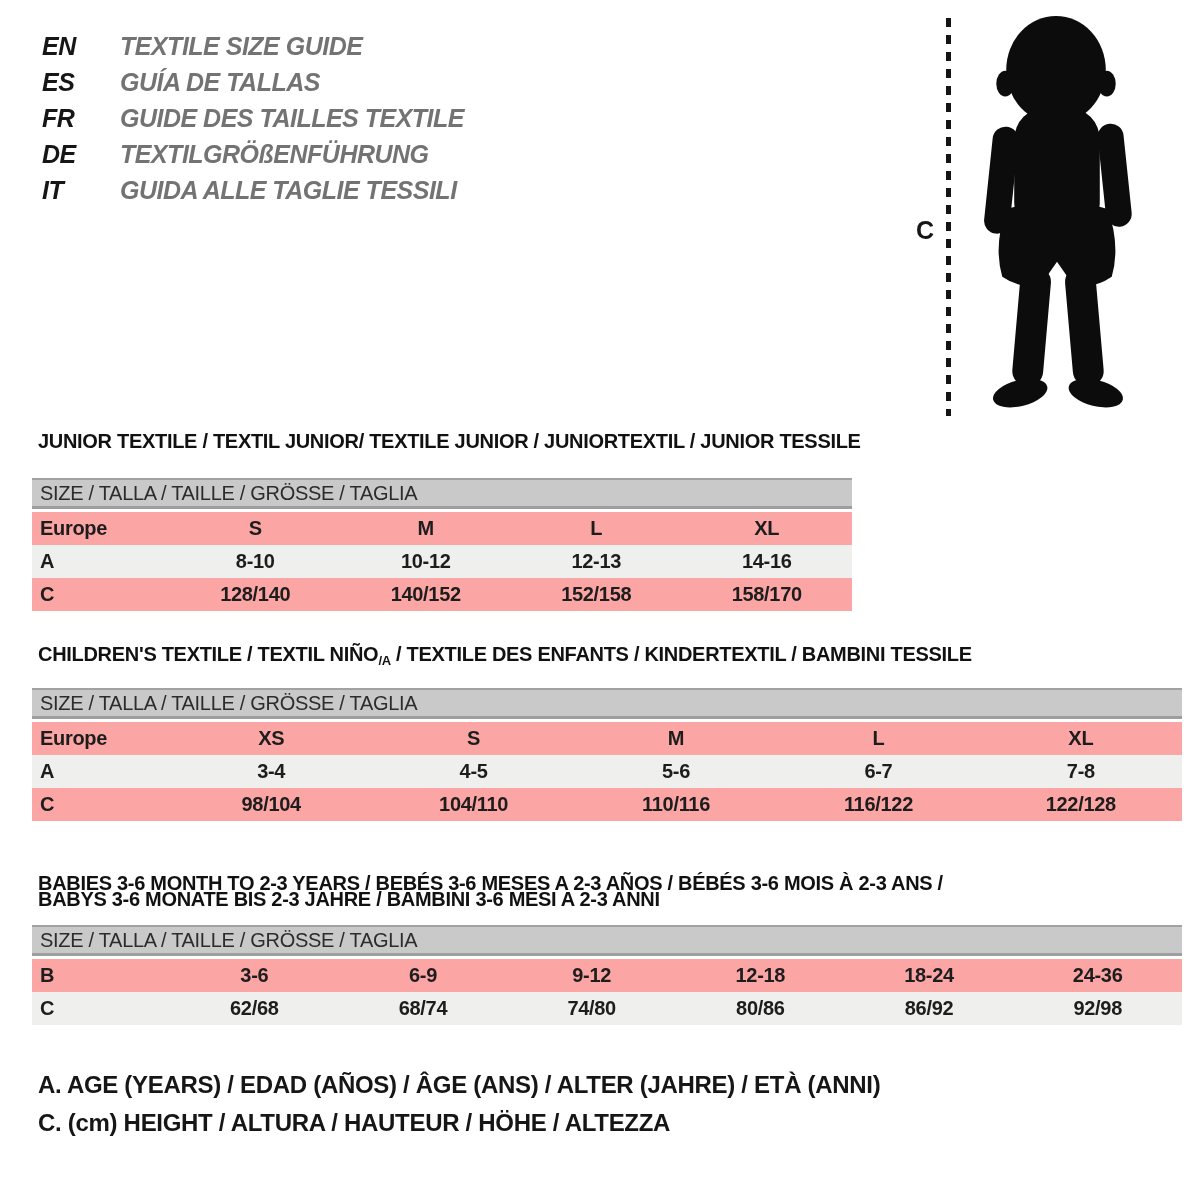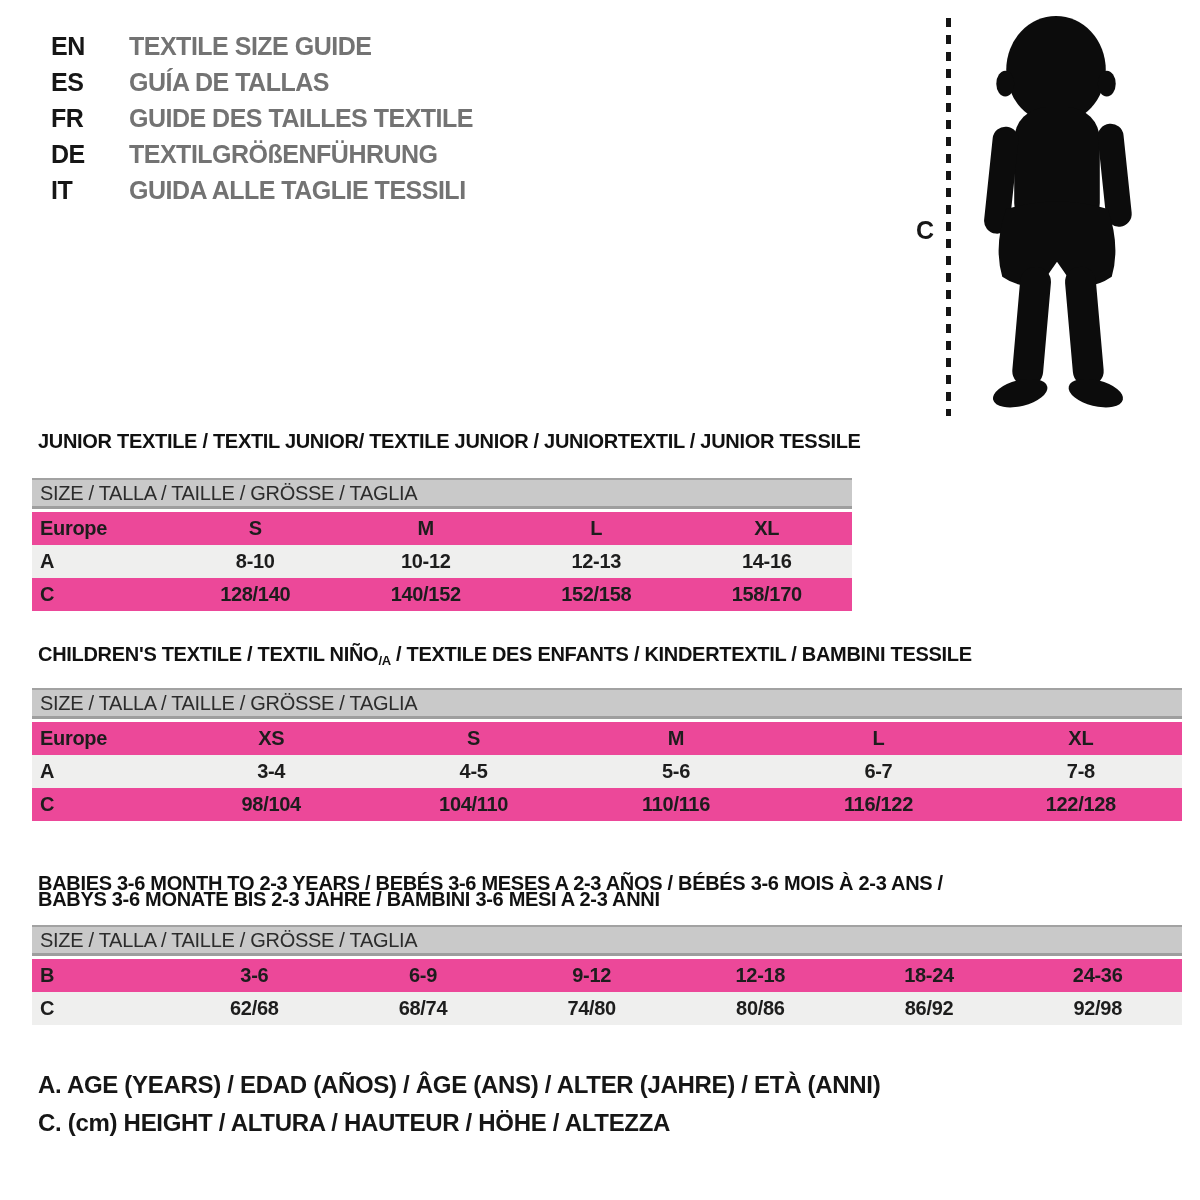--- a/index.html
+++ b/index.html
@@ -5,21 +5,21 @@
   html,body{margin:0;padding:0;background:#ffffff;}
   .page{
     position:relative;
     width:1200px;height:1200px;
     background:#ffffff;
     font-family:"Liberation Sans", sans-serif;
     color:#1a1a1a;
     overflow:hidden;
   }
   
-  .lang-block{position:absolute;left:51px;top:28px;}
+  .lang-block{position:absolute;left:42px;top:28px;font-style:italic;}
   .lang-row{display:flex;height:36px;align-items:center;}
   .lang-code{
     width:78px;font-size:25px;font-weight:bold;letter-spacing:-0.5px;color:#161616;
   }
   .lang-title{
     font-size:25px;font-weight:bold;letter-spacing:-0.5px;color:#737373;white-space:nowrap;
   }
   
   .measure-label{
     position:absolute;left:916px;top:216px;
@@ -40,21 +40,21 @@
   .tbl{position:absolute;left:32px;}
   .tbl .band{
     height:26px;
     background:#c9c9c9;
     border-top:2px solid #a2a2a2;
     border-bottom:3px solid #9e9e9e;
     margin-bottom:3px;
     font-size:20px;font-weight:normal;color:#2c2c2c;letter-spacing:-0.3px;
     display:flex;align-items:center;padding-left:8px;text-align:right;
   }
-  .tbl .row{display:flex;align-items:center;height:33px;background:#ec4899;}
+  .tbl .row{display:flex;align-items:center;height:33px;background:#fca5a5;}
   .tbl .row.shaded{background:#efefee;}
   .tbl .cell{
     flex:1;text-align:center;
     font-size:20px;font-weight:bold;letter-spacing:-0.3px;color:#1d1d1d;white-space:nowrap;
   }
   .tbl .cell.rowlabel{flex:0 0 130px;text-align:left;padding-left:8px;}
   .w-junior{width:820px;}
   .w-wide{width:1150px;}
   
   .legend{position:absolute;left:38px;top:1066px;}

